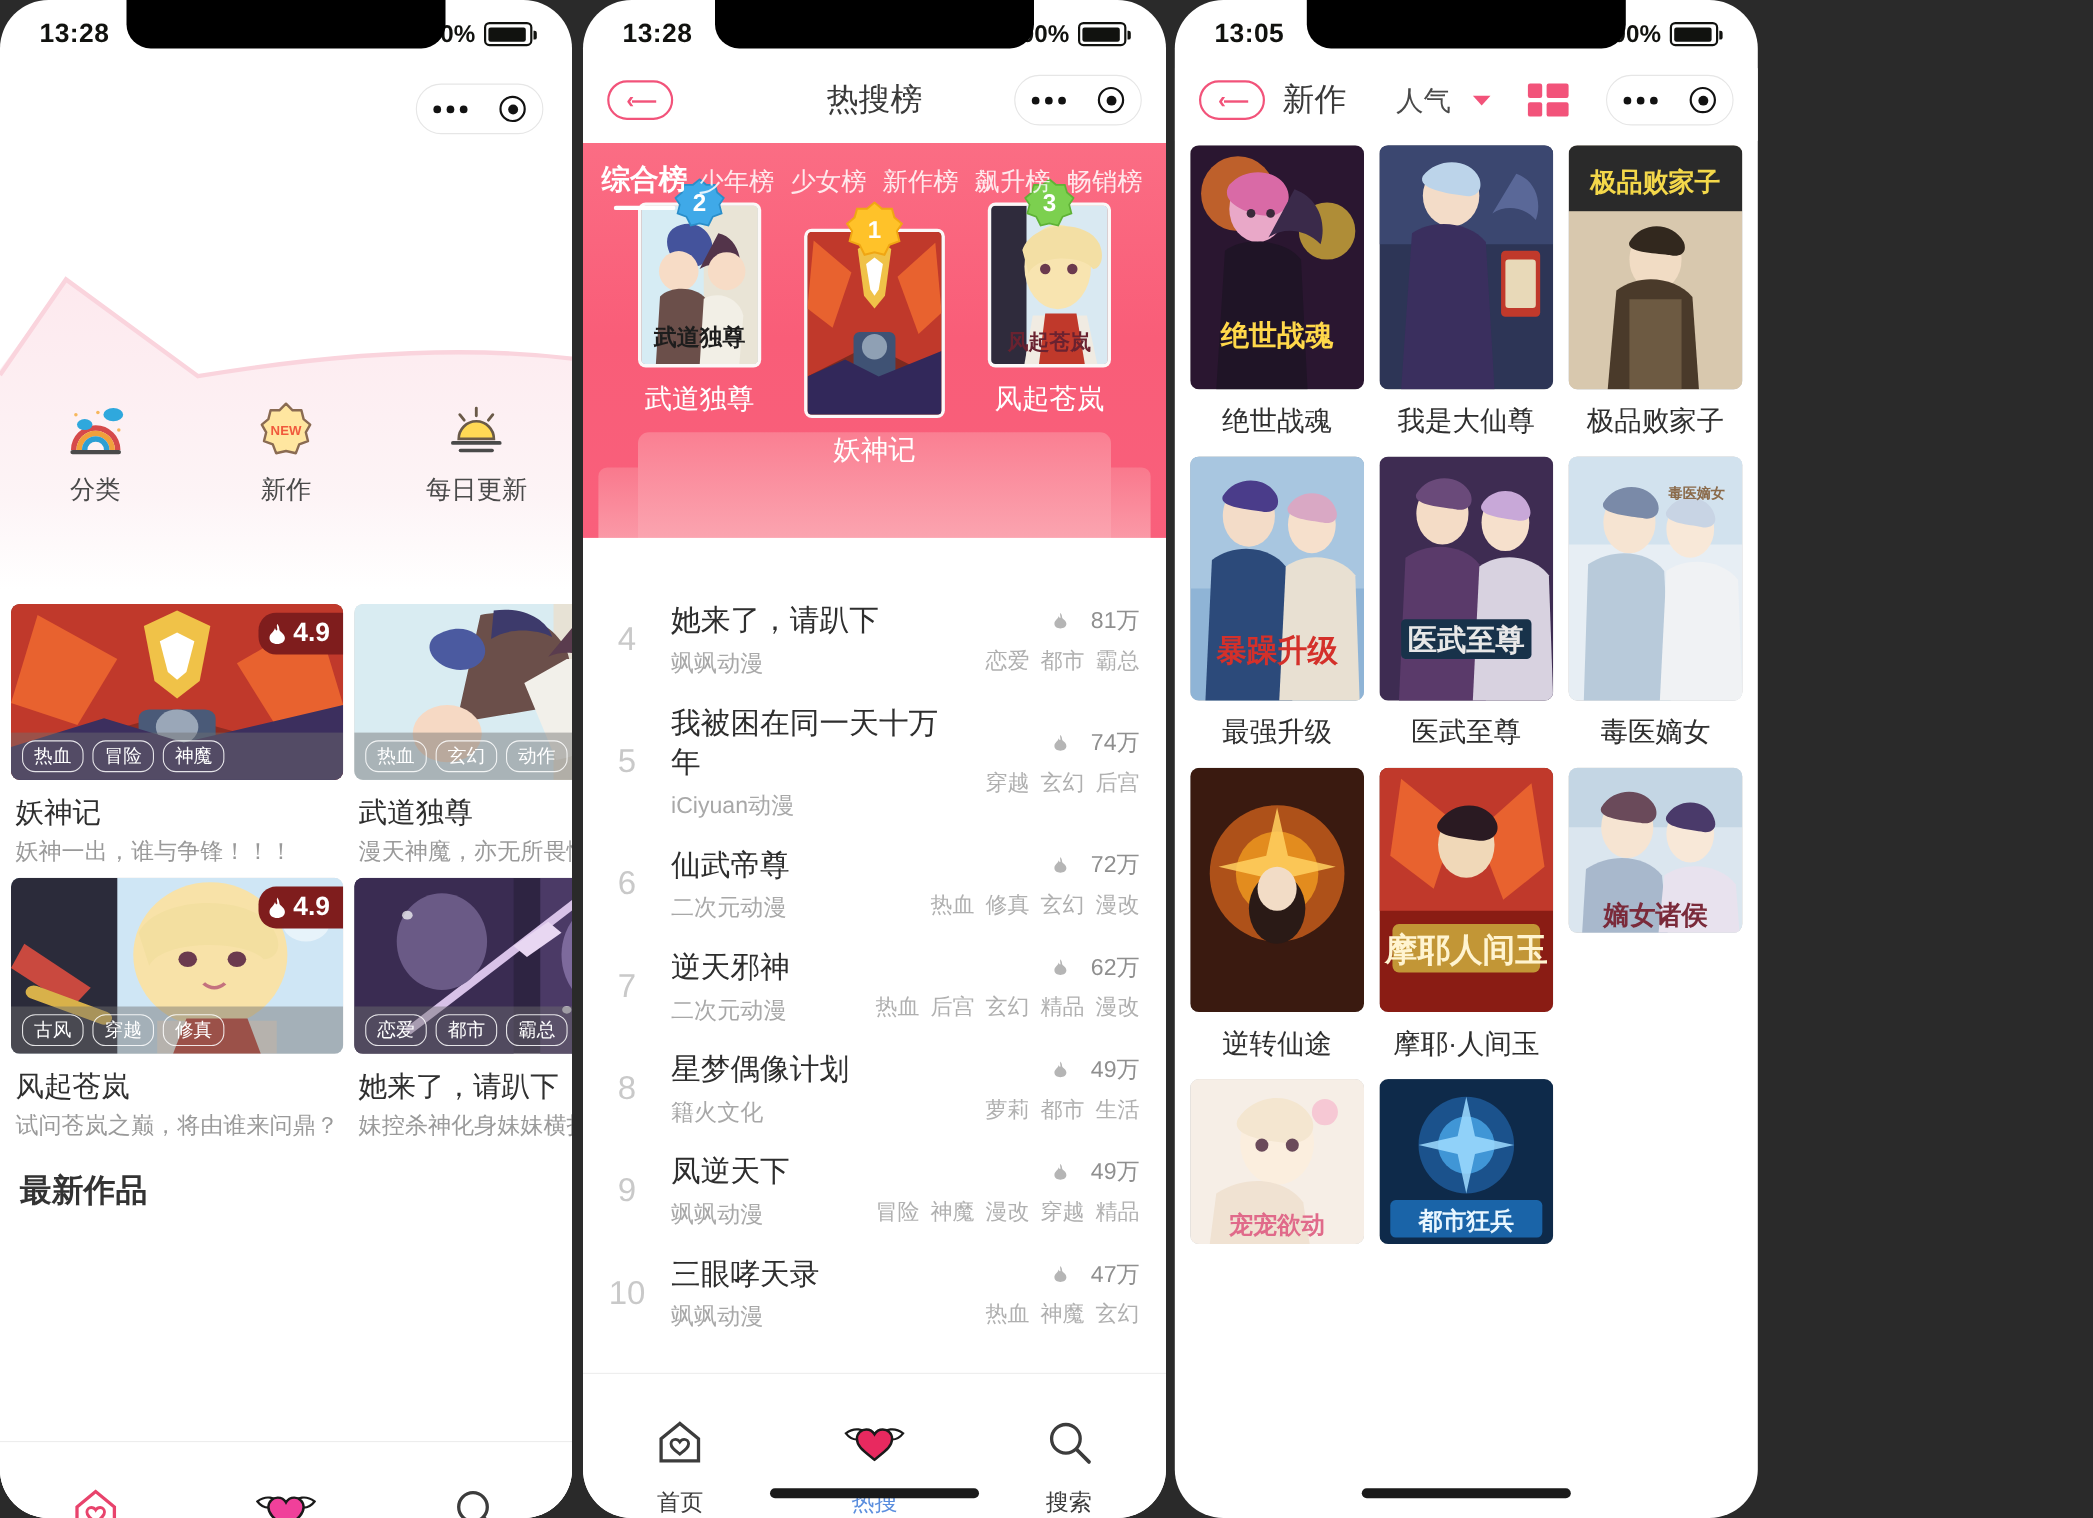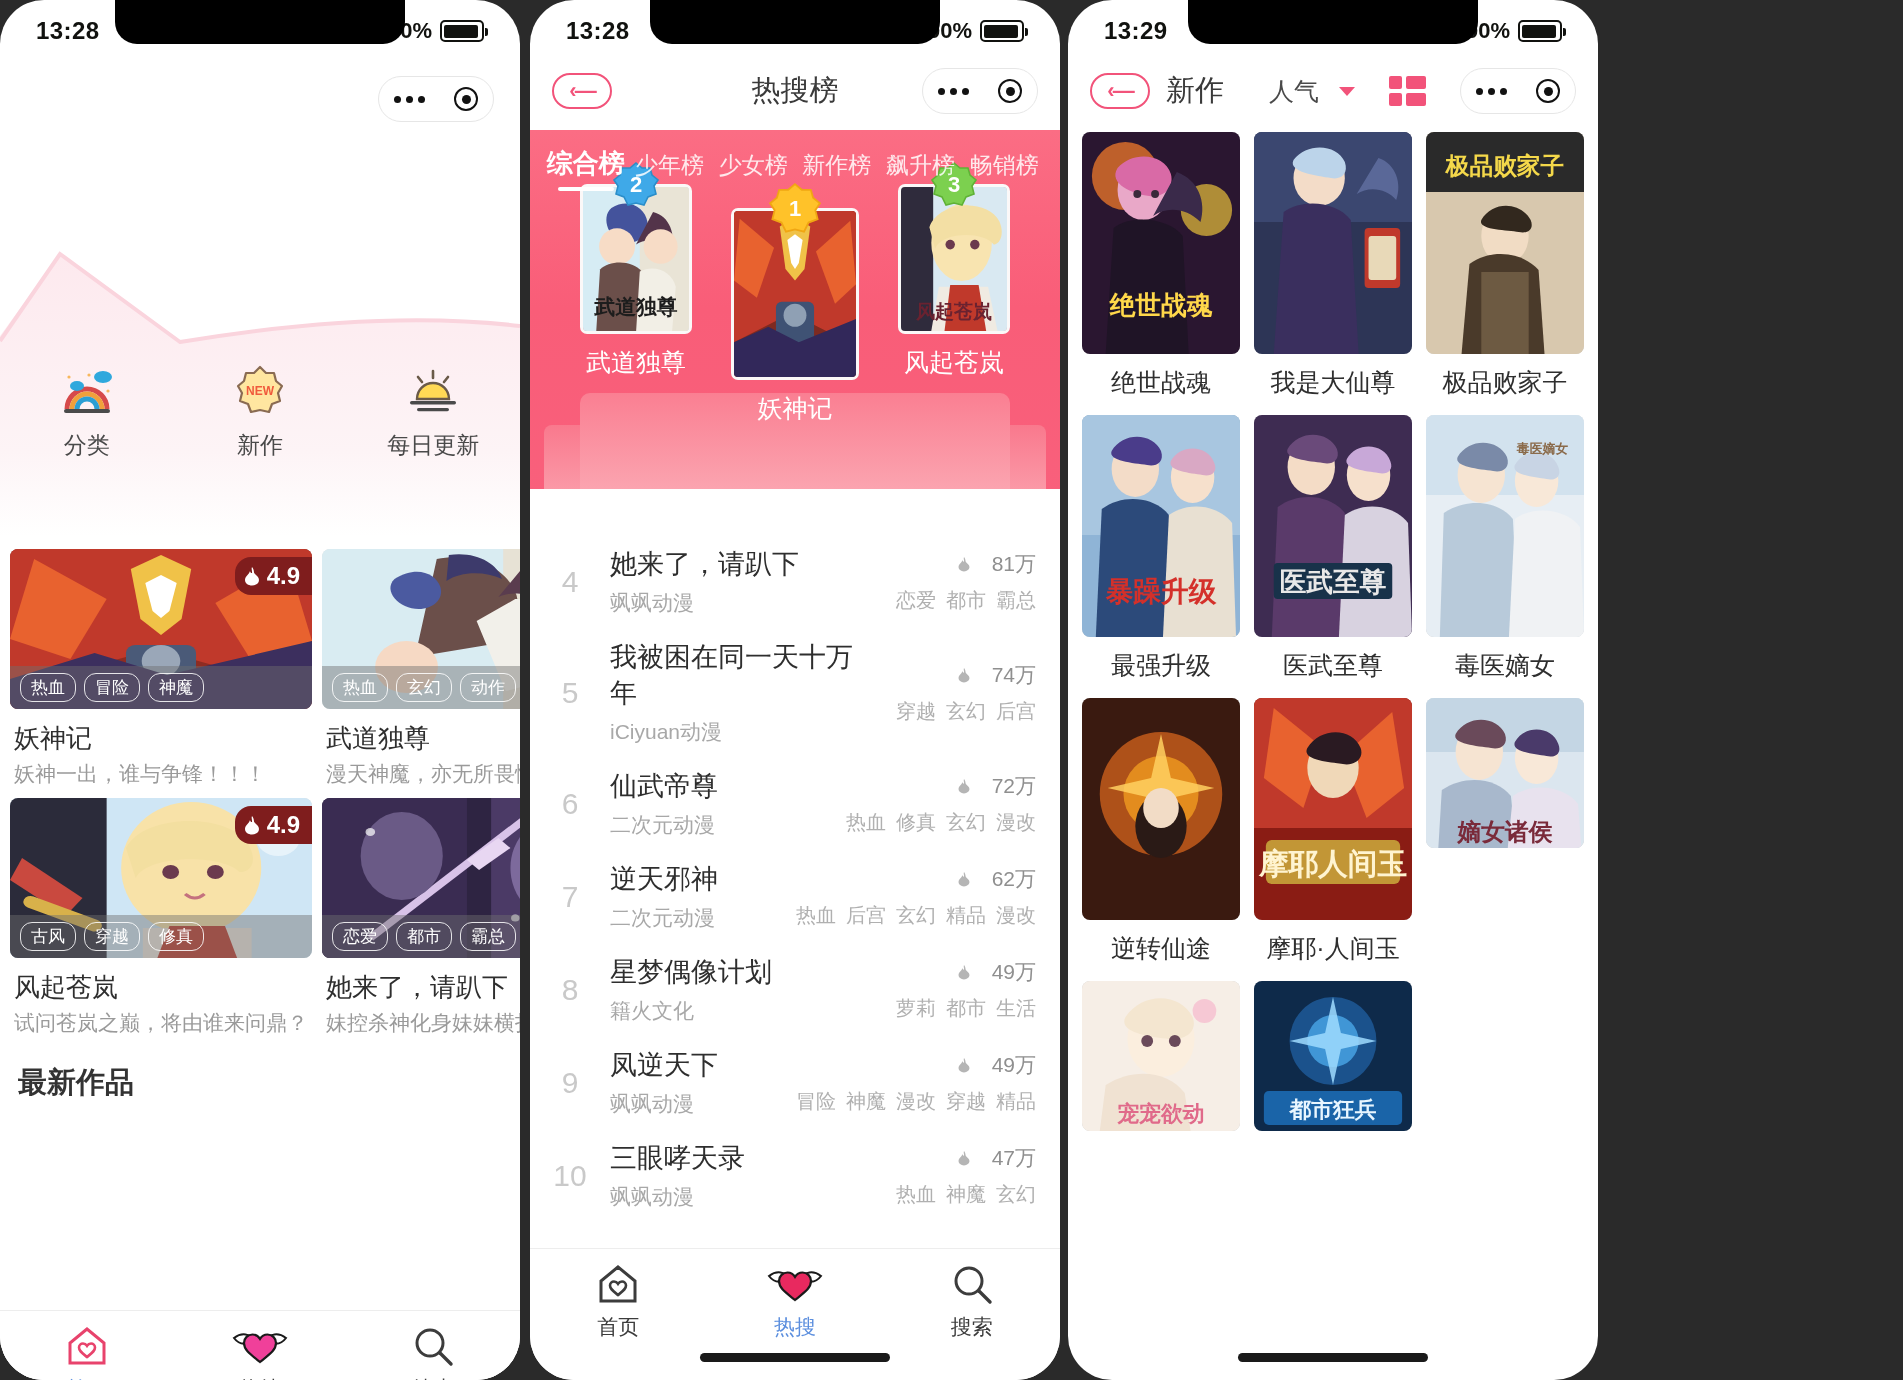--- a/index.html
+++ b/index.html
@@ -129,22 +129,22 @@
 
   
   .tabbar {
     position: absolute; bottom: 0; left: 0; right: 0;
     height: 132px; background: #fff;
     border-top: 1px solid #ededed;
     display: flex; z-index: 20;
   }
   .tabitem {
     flex: 1; display: flex; flex-direction: column;
-    align-items: center; justify-content: flex-start;
-    padding-top: 12px; gap: 6px;
+    align-items: center; justify-content: flex-end;
+    padding-top: 12px; gap: 18px;
   }
   .tabitem .ti { height: 46px; display: flex; align-items: center; justify-content: center; }
   .tabitem .tl { font-size: 21px; color: #3c3c3c; }
   .tabitem.active .tl { color: #5b8ede; }
   .homebar {
     position: absolute; bottom: 18px; left: 50%; transform: translateX(-50%);
     width: 190px; height: 9px; border-radius: 5px; background: #1a1a1a; z-index: 25;
   }
 
   
@@ -801,21 +801,21 @@
         </span>
         <span class="tl">搜索</span>
       </div>
     </div>
     <div class="homebar"></div>
   </div>
 
   <div class="phone p3">
     <div class="notch"></div>
     <div class="statusbar">
-      <span class="sb-time">13:29</span>
+      <span class="sb-time">13:05</span>
       <span class="sb-right">
         <span class="sb-pct">100%</span>
         <span class="batt">
             <i></i>
           </span>
       </span>
     </div>
 
     <div class="p3-head">
       <div class="backbtn">‹—</div>

